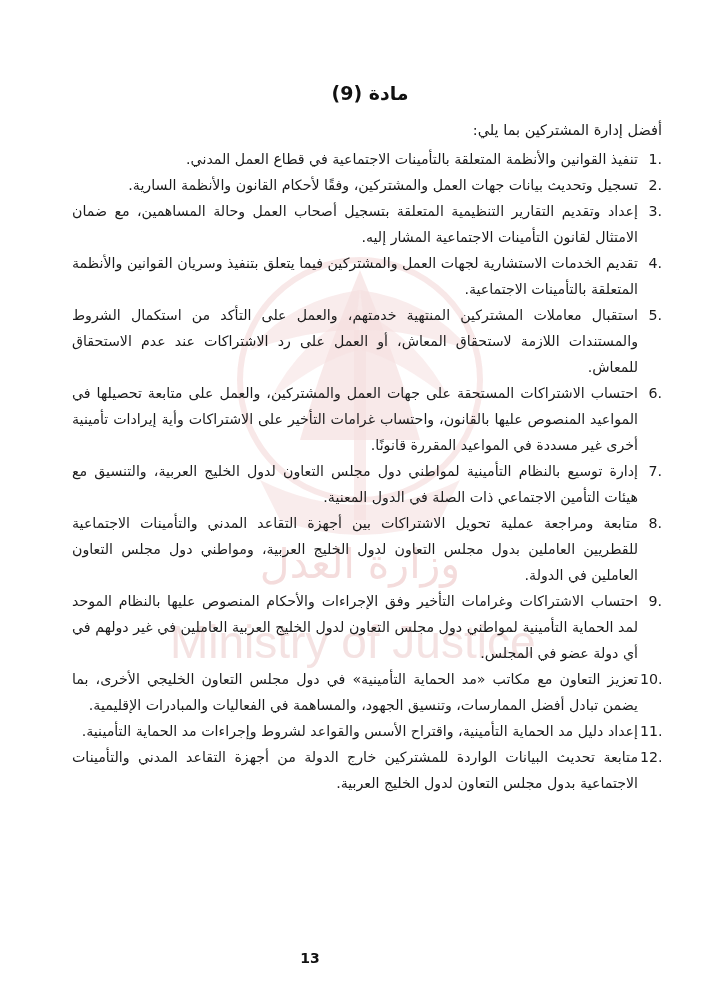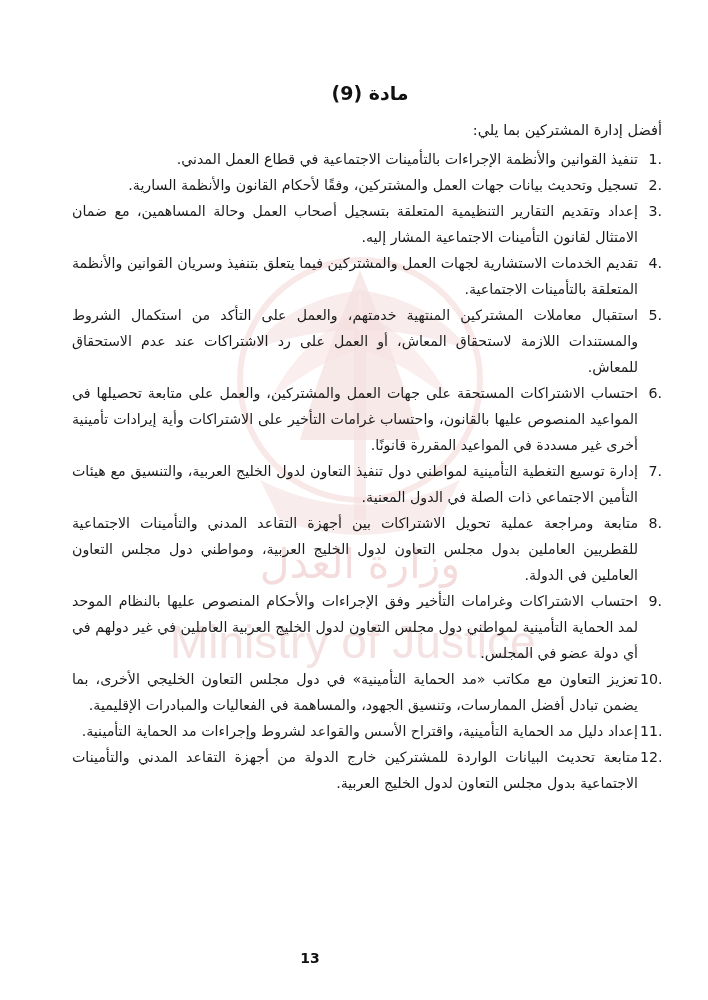--- a/index.html
+++ b/index.html
@@ -129,27 +129,27 @@
   </svg>
 </div>
 <div class="wm-text-ar">وزارة العدل</div>
 <div class="wm-text-en">Ministry of Justice</div>
 
 <div class="page">
   <div class="title">مادة (9)</div>
   <div class="intro">أفضل إدارة المشتركين بما يلي:</div>
 
   <ol class="items">
-    <li><span class="num">1.</span><span>تنفيذ القوانين والأنظمة الإجراءات بالتأمينات الاجتماعية في قطاع العمل المدني.</span></li>
+    <li><span class="num">1.</span><span>تنفيذ القوانين والأنظمة المتعلقة بالتأمينات الاجتماعية في قطاع العمل المدني.</span></li>
     <li><span class="num">2.</span><span>تسجيل وتحديث بيانات جهات العمل والمشتركين، وفقًا لأحكام القانون والأنظمة السارية.</span></li>
     <li><span class="num">3.</span><span>إعداد وتقديم التقارير التنظيمية المتعلقة بتسجيل أصحاب العمل وحالة المساهمين، مع ضمان الامتثال لقانون التأمينات الاجتماعية المشار إليه.</span></li>
     <li><span class="num">4.</span><span>تقديم الخدمات الاستشارية لجهات العمل والمشتركين فيما يتعلق بتنفيذ وسريان القوانين والأنظمة المتعلقة بالتأمينات الاجتماعية.</span></li>
     <li><span class="num">5.</span><span>استقبال معاملات المشتركين المنتهية خدمتهم، والعمل على التأكد من استكمال الشروط والمستندات اللازمة لاستحقاق المعاش، أو العمل على رد الاشتراكات عند عدم الاستحقاق للمعاش.</span></li>
     <li><span class="num">6.</span><span>احتساب الاشتراكات المستحقة على جهات العمل والمشتركين، والعمل على متابعة تحصيلها في المواعيد المنصوص عليها بالقانون، واحتساب غرامات التأخير على الاشتراكات وأية إيرادات تأمينية أخرى غير مسددة في المواعيد المقررة قانونًا.</span></li>
-    <li><span class="num">7.</span><span>إدارة توسيع التغطية التأمينية لمواطني دول تنفيذ التعاون لدول الخليج العربية، والتنسيق مع هيئات التأمين الاجتماعي ذات الصلة في الدول المعنية.</span></li>
+    <li><span class="num">7.</span><span>إدارة توسيع بالنظام التأمينية لمواطني دول مجلس التعاون لدول الخليج العربية، والتنسيق مع هيئات التأمين الاجتماعي ذات الصلة في الدول المعنية.</span></li>
     <li><span class="num">8.</span><span>متابعة ومراجعة عملية تحويل الاشتراكات بين أجهزة التقاعد المدني والتأمينات الاجتماعية للقطريين العاملين بدول مجلس التعاون لدول الخليج العربية، ومواطني دول مجلس التعاون العاملين في الدولة.</span></li>
     <li><span class="num">9.</span><span>احتساب الاشتراكات وغرامات التأخير وفق الإجراءات والأحكام المنصوص عليها بالنظام الموحد لمد الحماية التأمينية لمواطني دول مجلس التعاون لدول الخليج العربية العاملين في غير دولهم في أي دولة عضو في المجلس.</span></li>
     <li><span class="num">10.</span><span>تعزيز التعاون مع مكاتب «مد الحماية التأمينية» في دول مجلس التعاون الخليجي الأخرى، بما يضمن تبادل أفضل الممارسات، وتنسيق الجهود، والمساهمة في الفعاليات والمبادرات الإقليمية.</span></li>
     <li><span class="num">11.</span><span>إعداد دليل مد الحماية التأمينية، واقتراح الأسس والقواعد لشروط وإجراءات مد الحماية التأمينية.</span></li>
     <li><span class="num">12.</span><span>متابعة تحديث البيانات الواردة للمشتركين خارج الدولة من أجهزة التقاعد المدني والتأمينات الاجتماعية بدول مجلس التعاون لدول الخليج العربية.</span></li>
   </ol>
 
   <div class="page-number">13</div>
 </div>
 

